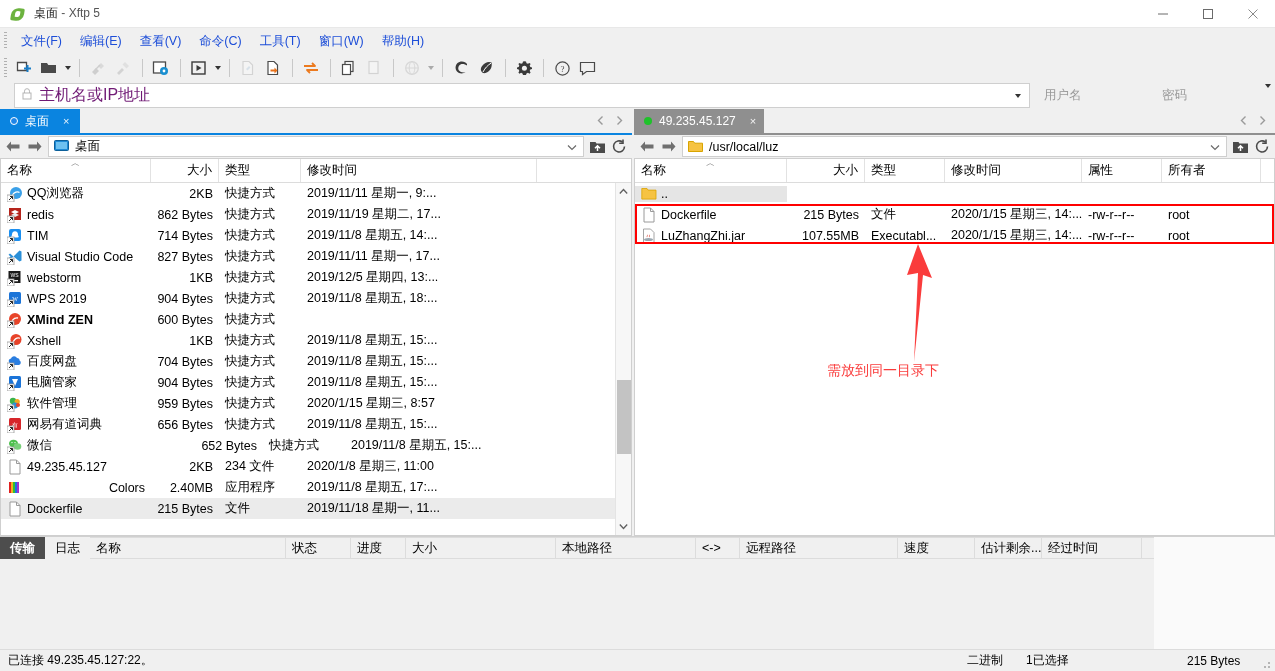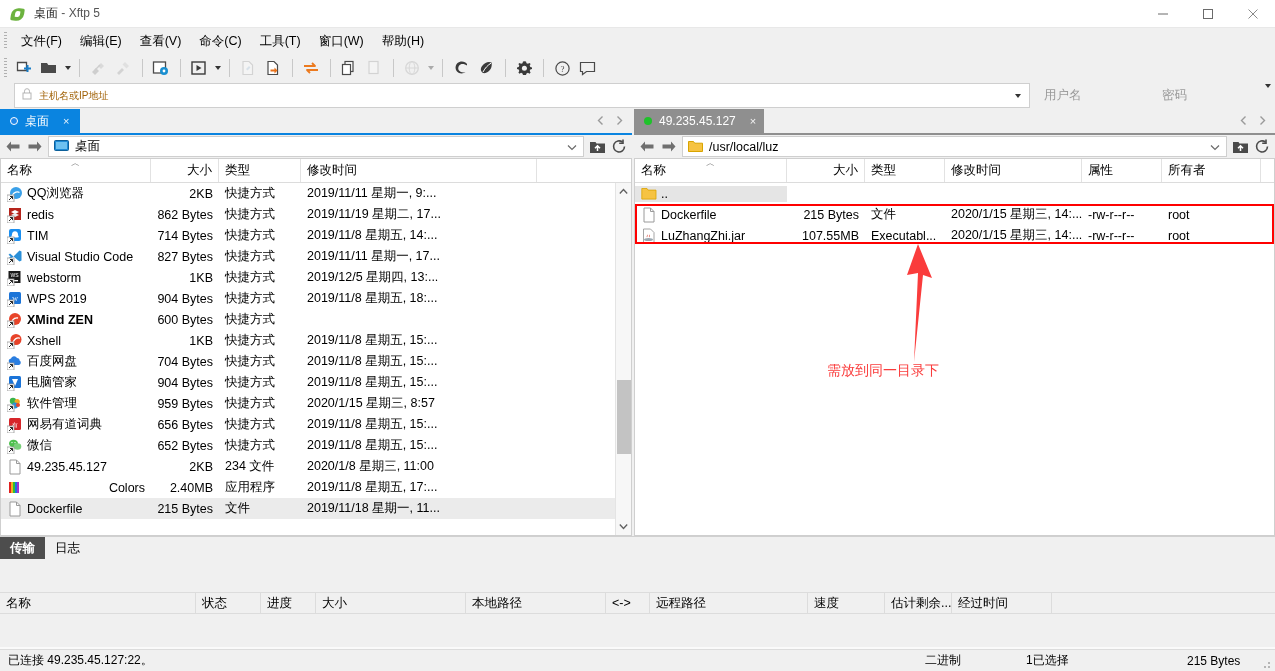--- a/index.html
+++ b/index.html
@@ -65,21 +65,21 @@
     flex: none;
     position: relative;
   }
   .gripper {
     position:absolute; left:4px; top:4px; bottom:4px; width:3px;
     background-image: repeating-linear-gradient(to bottom,#b0b0b0 0 1px,transparent 1px 3px);
   }
   .menu-item {
     padding: 3px 9px;
     font-size: 12.5px;
-    color: #000000;
+    color: #1d4ed8;
     white-space: nowrap;
   }
 
   
   .toolbar {
     height: 28px;
     background: #f0f0f0;
     display: flex;
     align-items: center;
     padding-left: 12px;
@@ -107,21 +107,21 @@
   }
   .host-field {
     flex: 1;
     background: #fff;
     border: 1px solid #cfcfcf;
     margin: 1px 0 1px 14px;
     display: flex; align-items: center;
     position: relative;
   }
   .lock-ic { margin: 0 7px 0 7px; color:#b0b0b0; }
-  .host-ph { color: #a16207; font-size: 10px; }
+  .host-ph { color: #701a75; font-size: 16px; }
   .host-drop {
     width: 20px; display:flex;align-items:center;justify-content:center;
     margin-left:auto; margin-right: 2px;
   }
   .user-field, .pass-field {
     width: 118px;
     background: #f0f0f0;
     border: none;
     margin: 1px 0;
     display:flex; align-items:center;
@@ -270,23 +270,22 @@
     z-index: 31;
     white-space: nowrap;
   }
   .arrowsvg { position:absolute; z-index:31; pointer-events:none; }
 
   
   .xfer {
     height: 113px;
     flex: none;
     background: #f0f0f0;
-    display:flex; flex-direction:column;
+    display:flex; flex-direction:row;
     border-top: 1px solid #d0d0d0;
-    gap: 33px;
   }
   .xtabs { height: 22px; display:flex; align-items:stretch; flex:none; }
   .xtab { padding: 0 10px; display:flex;align-items:center; font-size:12.5px;}
   .xtab.active { background: #4d4d4d; color: #fff; font-weight: bold;}
   .xhdr {
     height: 22px; display:flex; background:#f0f0f0;
     border-top:1px solid #dcdcdc; border-bottom:1px solid #dcdcdc; flex:none;
   }
   .xhdr .hc { display:flex;align-items:center;padding:0 6px; font-size:12.5px; border-right:1px solid #dcdcdc; white-space:nowrap; overflow:hidden;}
   .xbody { flex:1; background:#fafafa; }
@@ -755,21 +754,21 @@
                   <span class="ficon"><svg width="16" height="16" viewBox="0 0 16 16">
                       <ellipse cx="6.5" cy="5.5" rx="4.5" ry="3.8" fill="#4ec04e"></ellipse>
                       <ellipse cx="10.5" cy="8.5" rx="3.8" ry="3.2" fill="#7ad07a"></ellipse>
                       <circle cx="5" cy="4.6" r="0.7" fill="#fff"></circle>
                       <circle cx="8" cy="4.6" r="0.7" fill="#fff"></circle>
                       <rect x="0" y="9" width="7" height="7" fill="#fff" stroke="#9a9a9a" stroke-width="0.8"></rect>
                       <path d="M2 14l3.5-3.5M5.5 10.5v2.6M5.5 10.5H3" stroke="#2b2b2b" stroke-width="1" fill="none"></path>
                     </svg></span>
                   <span>微信</span>
                 </div>
-                <div class="c r" style="width: 68px; flex: 0 0 auto;">652 Bytes</div>
+                <div class="c r" style="width: 68px; flex: 0 0 auto; margin-left: 44px;">652 Bytes</div>
                 <div class="c" style="width: 82px; flex: 0 0 auto;">快捷方式</div>
                 <div class="c" style="width: 236px; flex: 0 0 auto;">2019/11/8 星期五, 15:...</div>
               </div>
               <div class="row">
                 <div class="c" style="width: 150px; flex: 0 0 auto;">
                   <span class="ficon"><svg width="16" height="16" viewBox="0 0 16 16">
                       <path d="M3 1h6.5L13 4.5V15H3z" fill="#fff" stroke="#9a9a9a" stroke-width="1"></path>
                       <path d="M9.5 1v3.5H13" fill="none" stroke="#9a9a9a" stroke-width="1"></path>
                     </svg></span>
                   <span>49.235.45.127</span>
@@ -970,19 +969,19 @@
       <div class="hc" style="width:77px">速度</div>
       <div class="hc" style="width:67px">估计剩余...</div>
       <div class="hc" style="width:100px">经过时间</div>
       <div class="hc" style="flex:1;border-right:none"></div>
     </div>
     <div class="xbody" id="transfer-rows"></div>
   </div>
 
   <div class="status">
     <div class="s-left">已连接 49.235.45.127:22。</div>
-    <div class="s-r" style="left:925px">二进制</div>
+    <div class="s-r" style="left:967px">二进制</div>
     <div class="s-r" style="left:1026px">1已选择</div>
     <div class="s-r" style="left:1187px">215 Bytes</div>
     <div class="grip"></div>
   </div>
 
 </div>
 
 </body></html>

